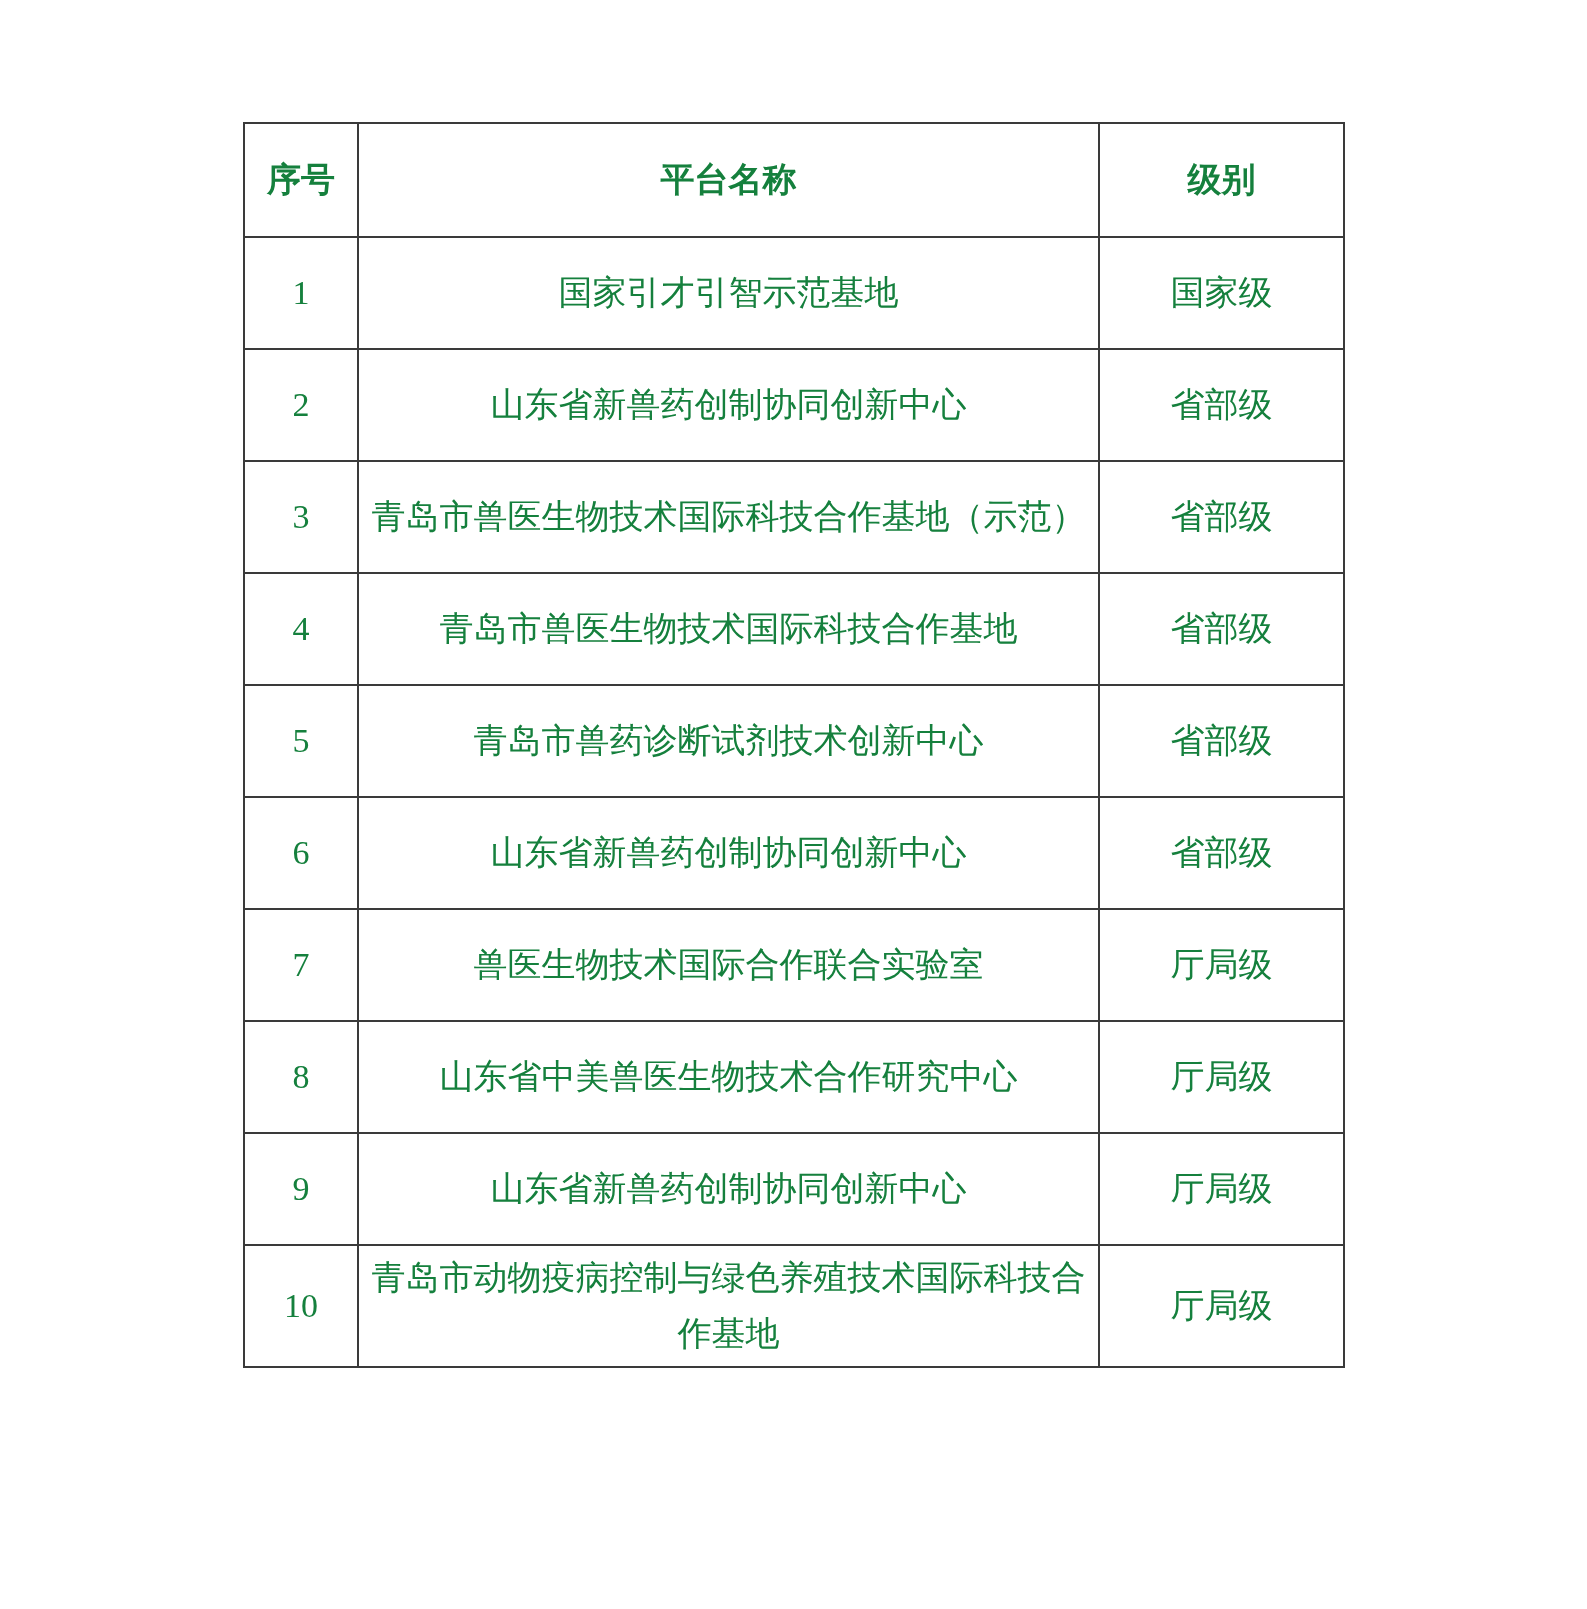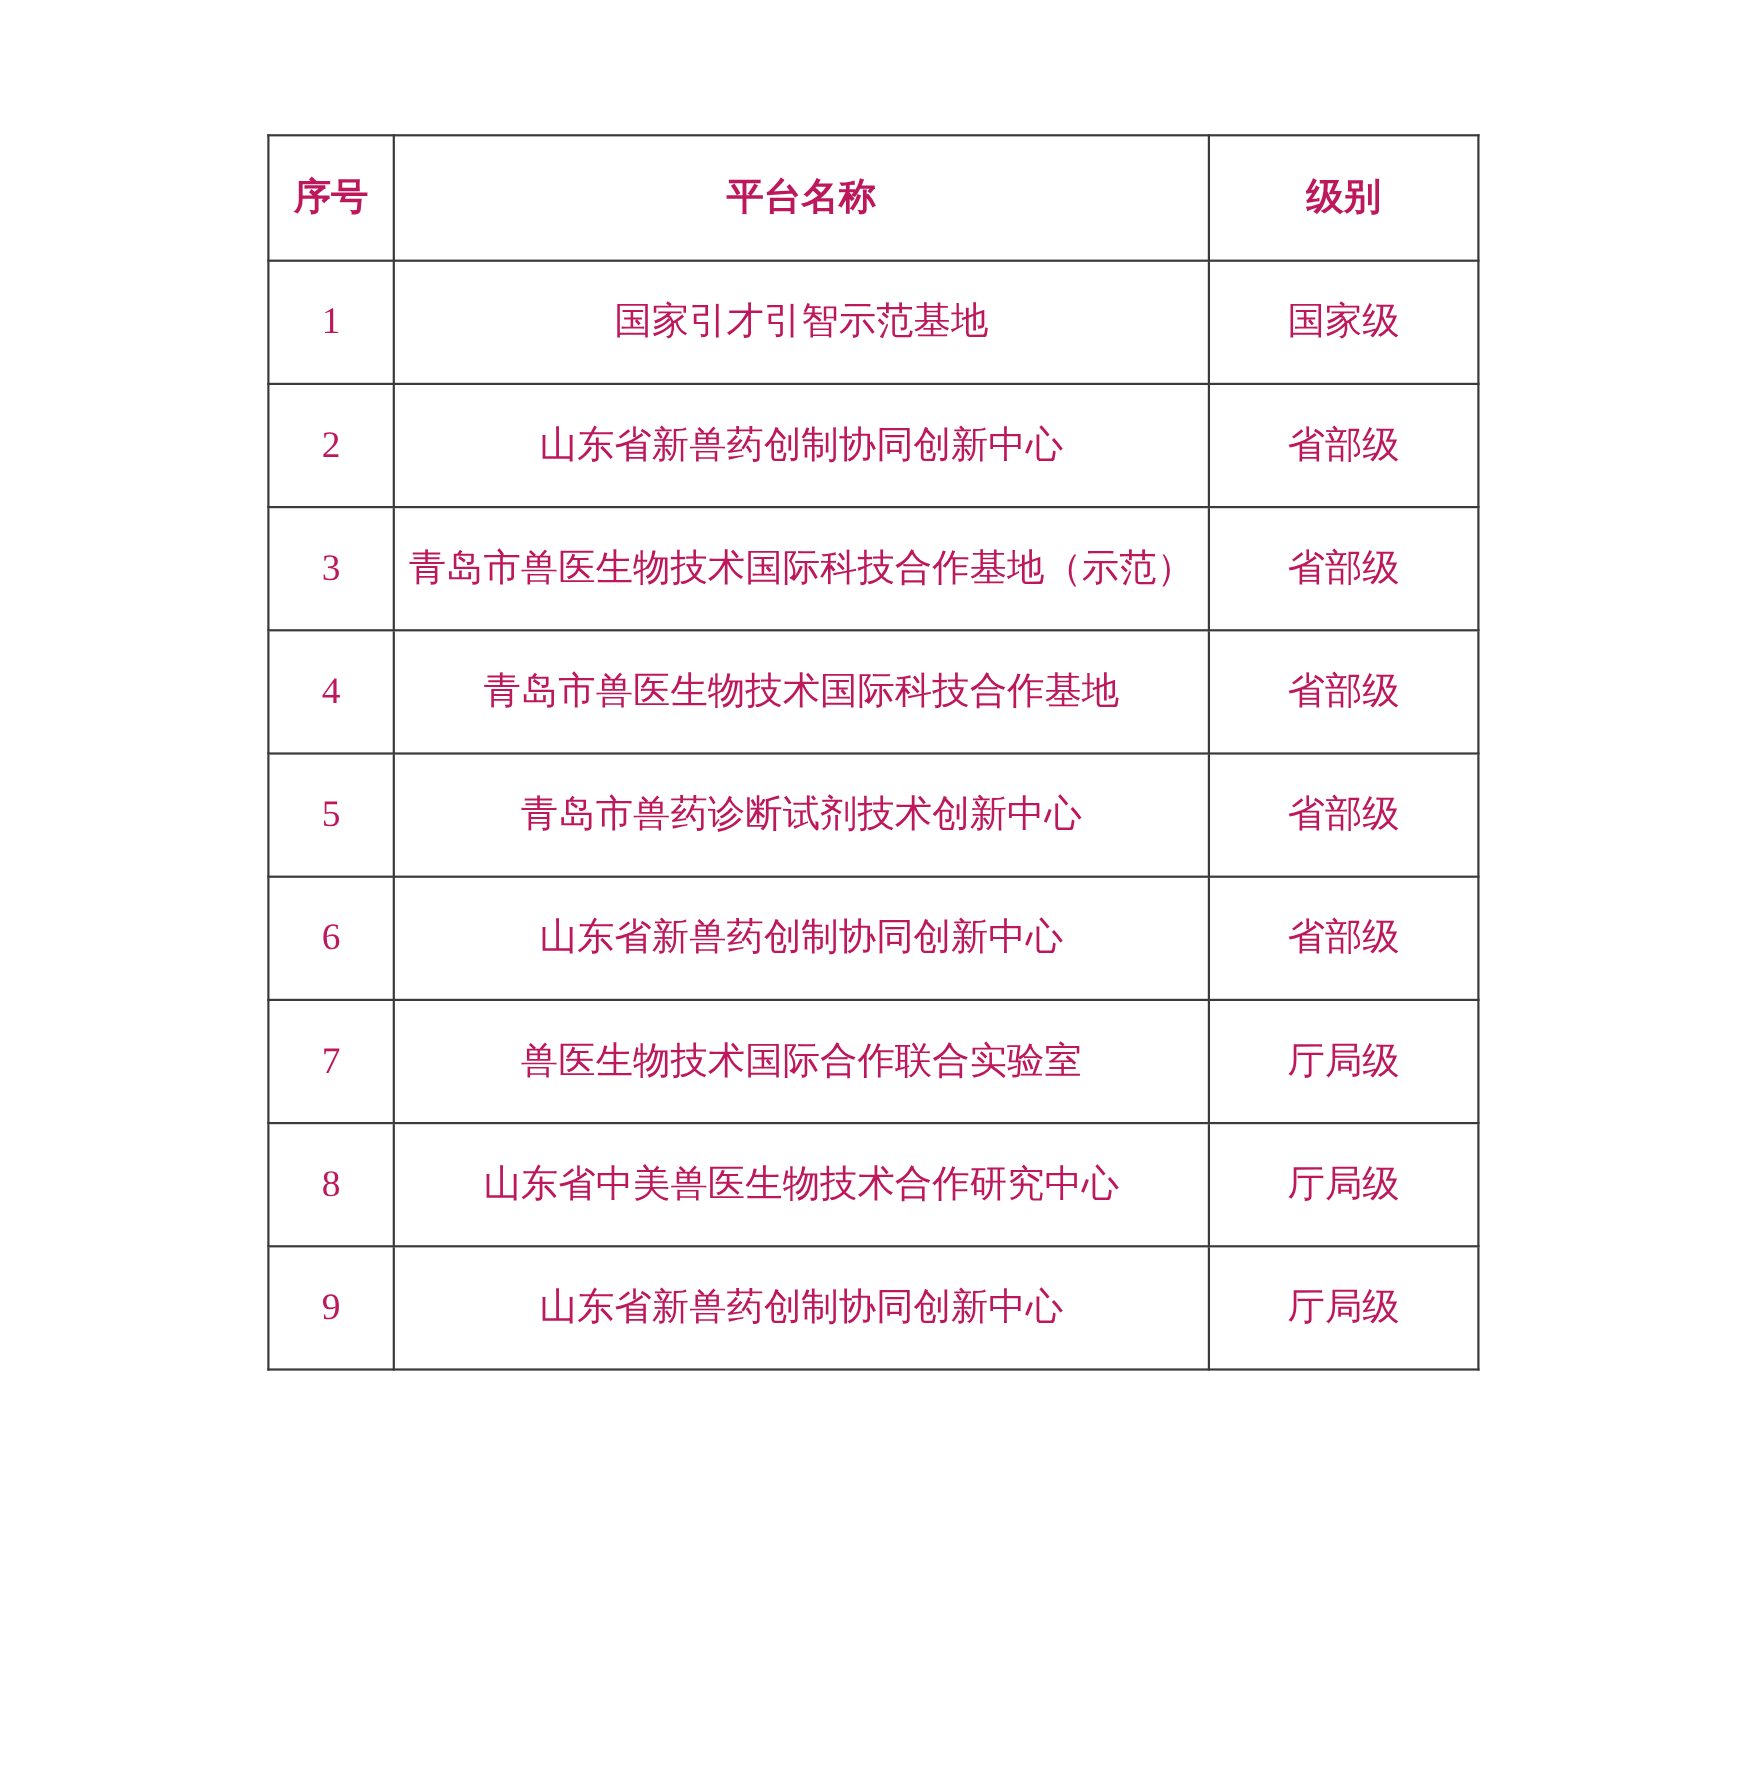--- a/index.html
+++ b/index.html
@@ -22,21 +22,21 @@
     width: 1100px;
     border-collapse: collapse;
     table-layout: fixed;
   }
   .platform-table th,
   .platform-table td {
     border: 2px solid #3a3a3a;
     text-align: center;
     vertical-align: middle;
     font-size: 34px;
-    color: #be185d;
+    color: #15803d;
     line-height: 1.65;
     padding: 4px 12px;
     word-break: break-all;
   }
   .platform-table thead tr { height: 114px; }
   .platform-table tbody tr { height: 112px; }
   .platform-table th {
     font-weight: bold;
   }
   .platform-table td { font-weight: normal; }
@@ -100,15 +100,20 @@
         <tr>
           <td>8</td>
           <td>山东省中美兽医生物技术合作研究中心</td>
           <td>厅局级</td>
         </tr>
         <tr>
           <td>9</td>
           <td>山东省新兽药创制协同创新中心</td>
           <td>厅局级</td>
         </tr>
+        <tr>
+          <td>10</td>
+          <td>青岛市动物疫病控制与绿色养殖技术国际科技合作基地</td>
+          <td>厅局级</td>
+        </tr>
       </tbody>
   </table>
 </div>
 
 </body></html>

